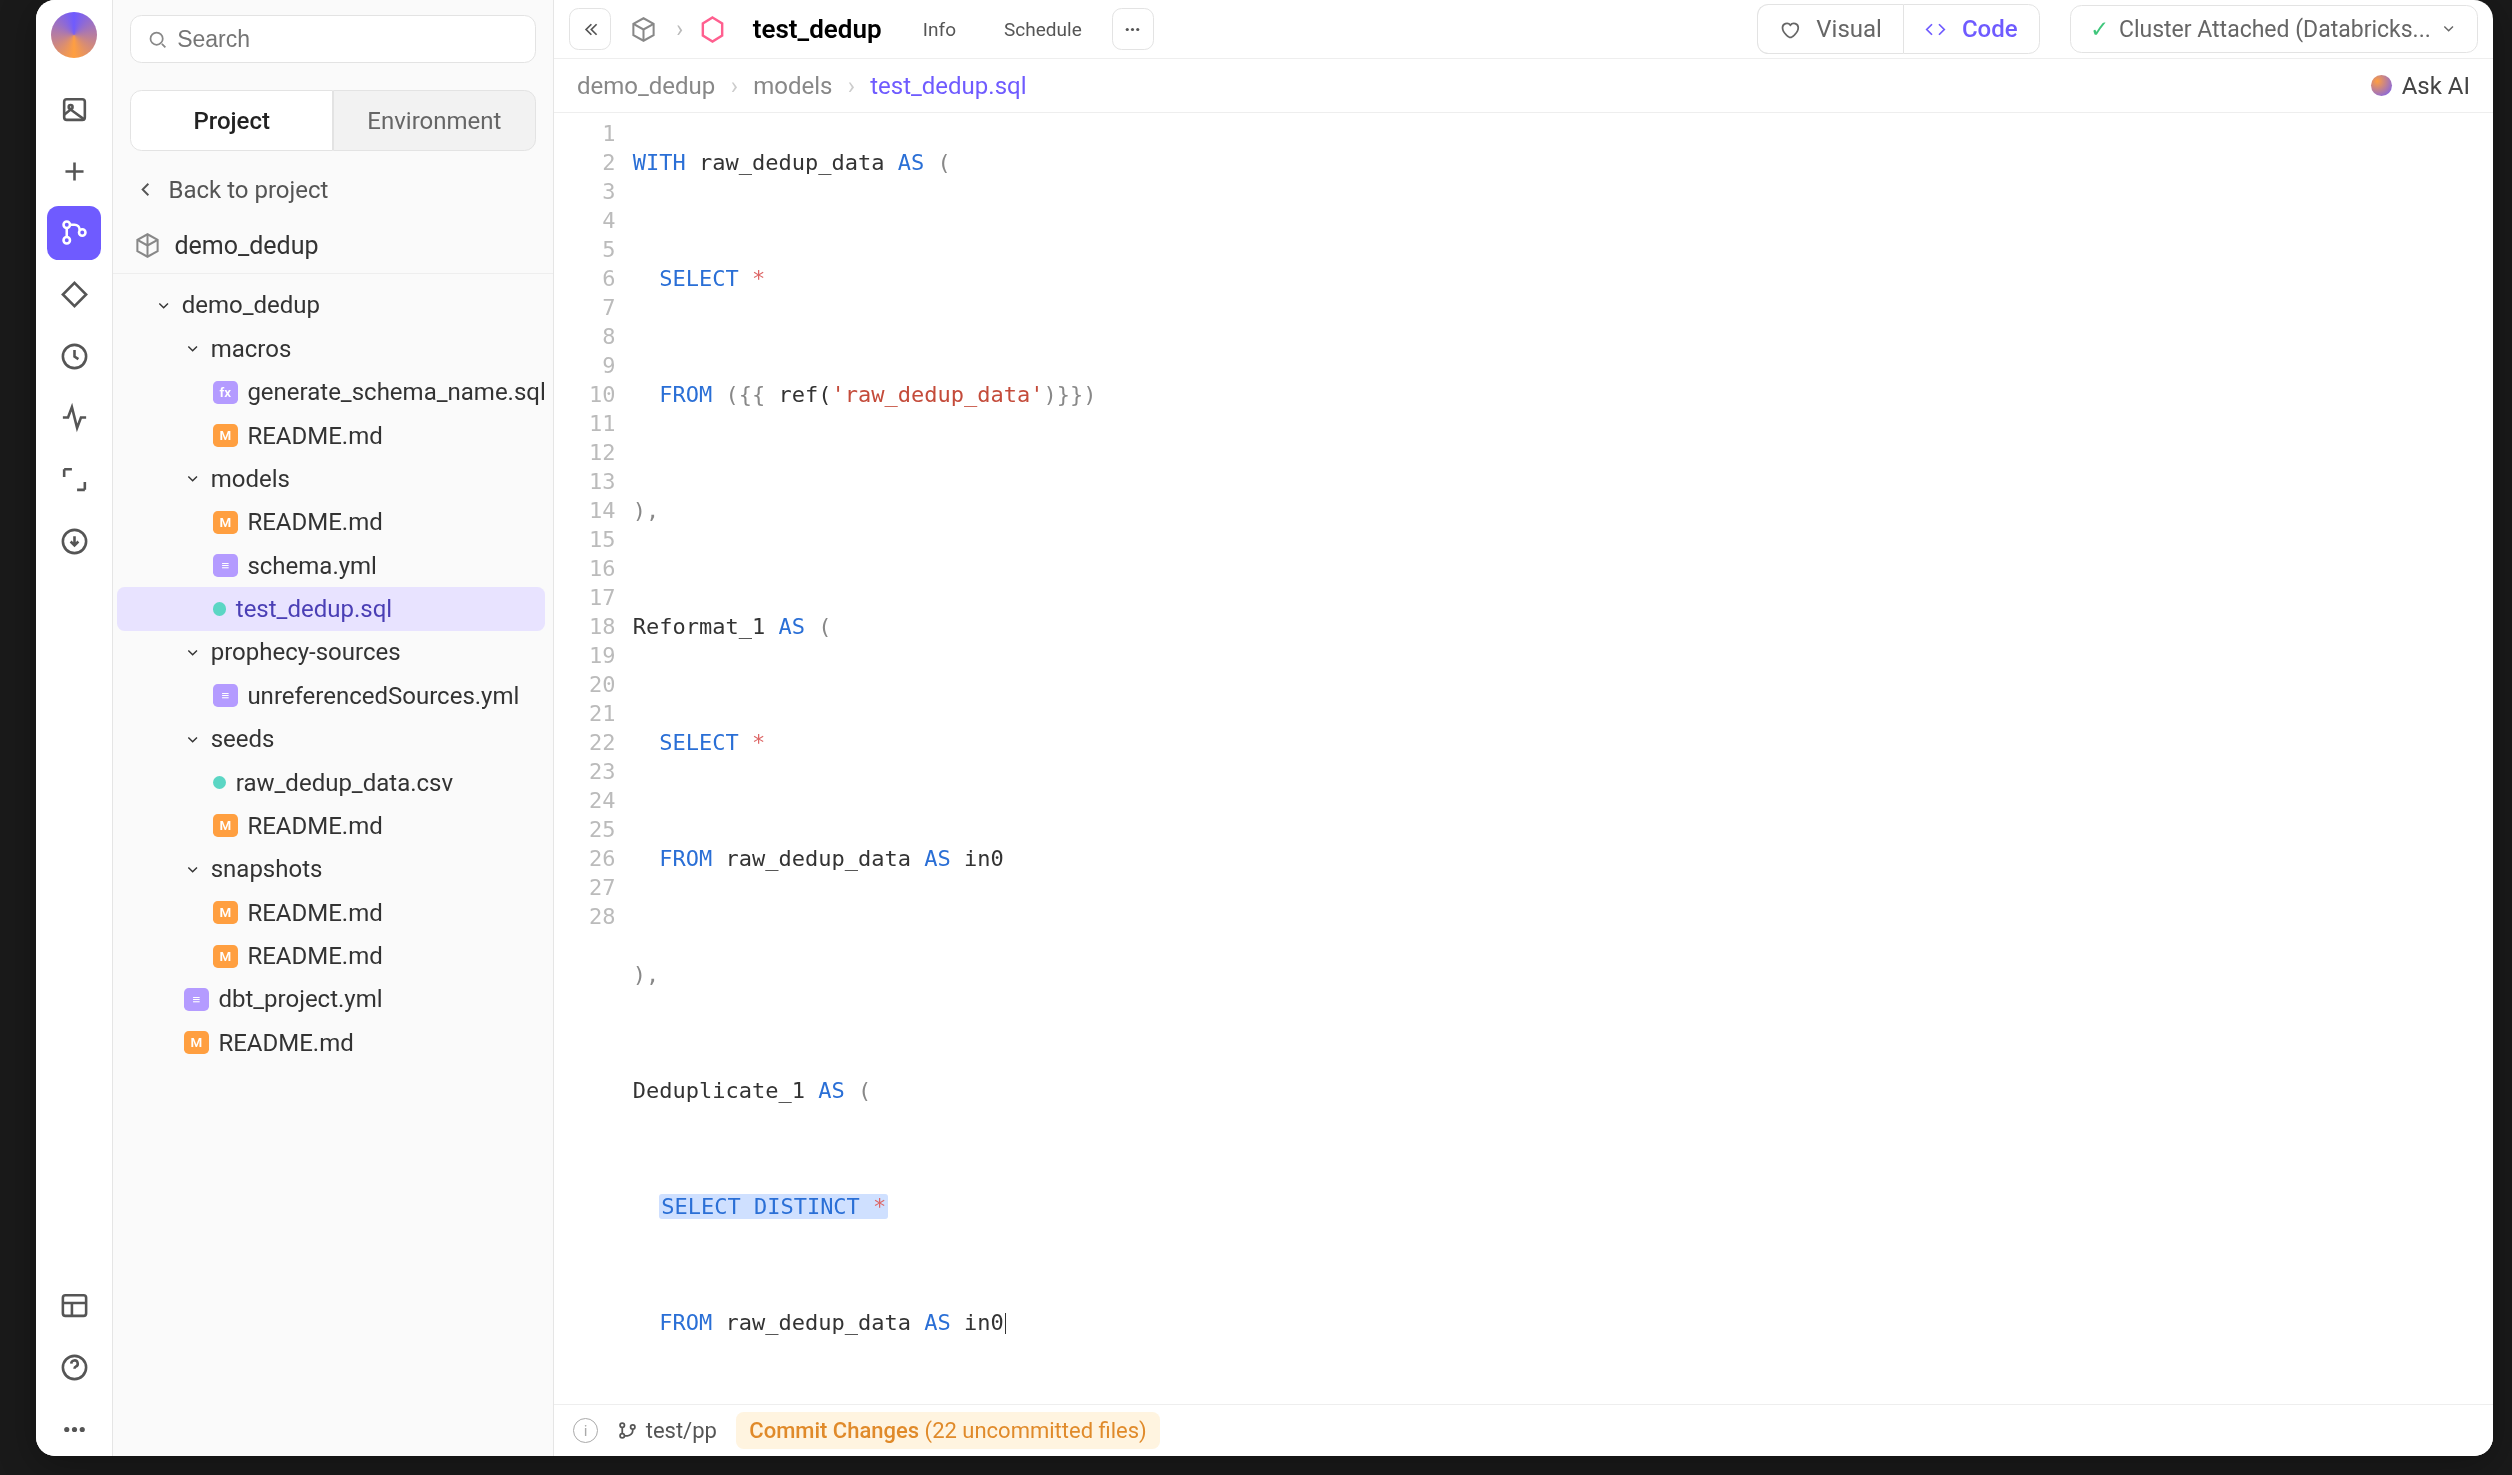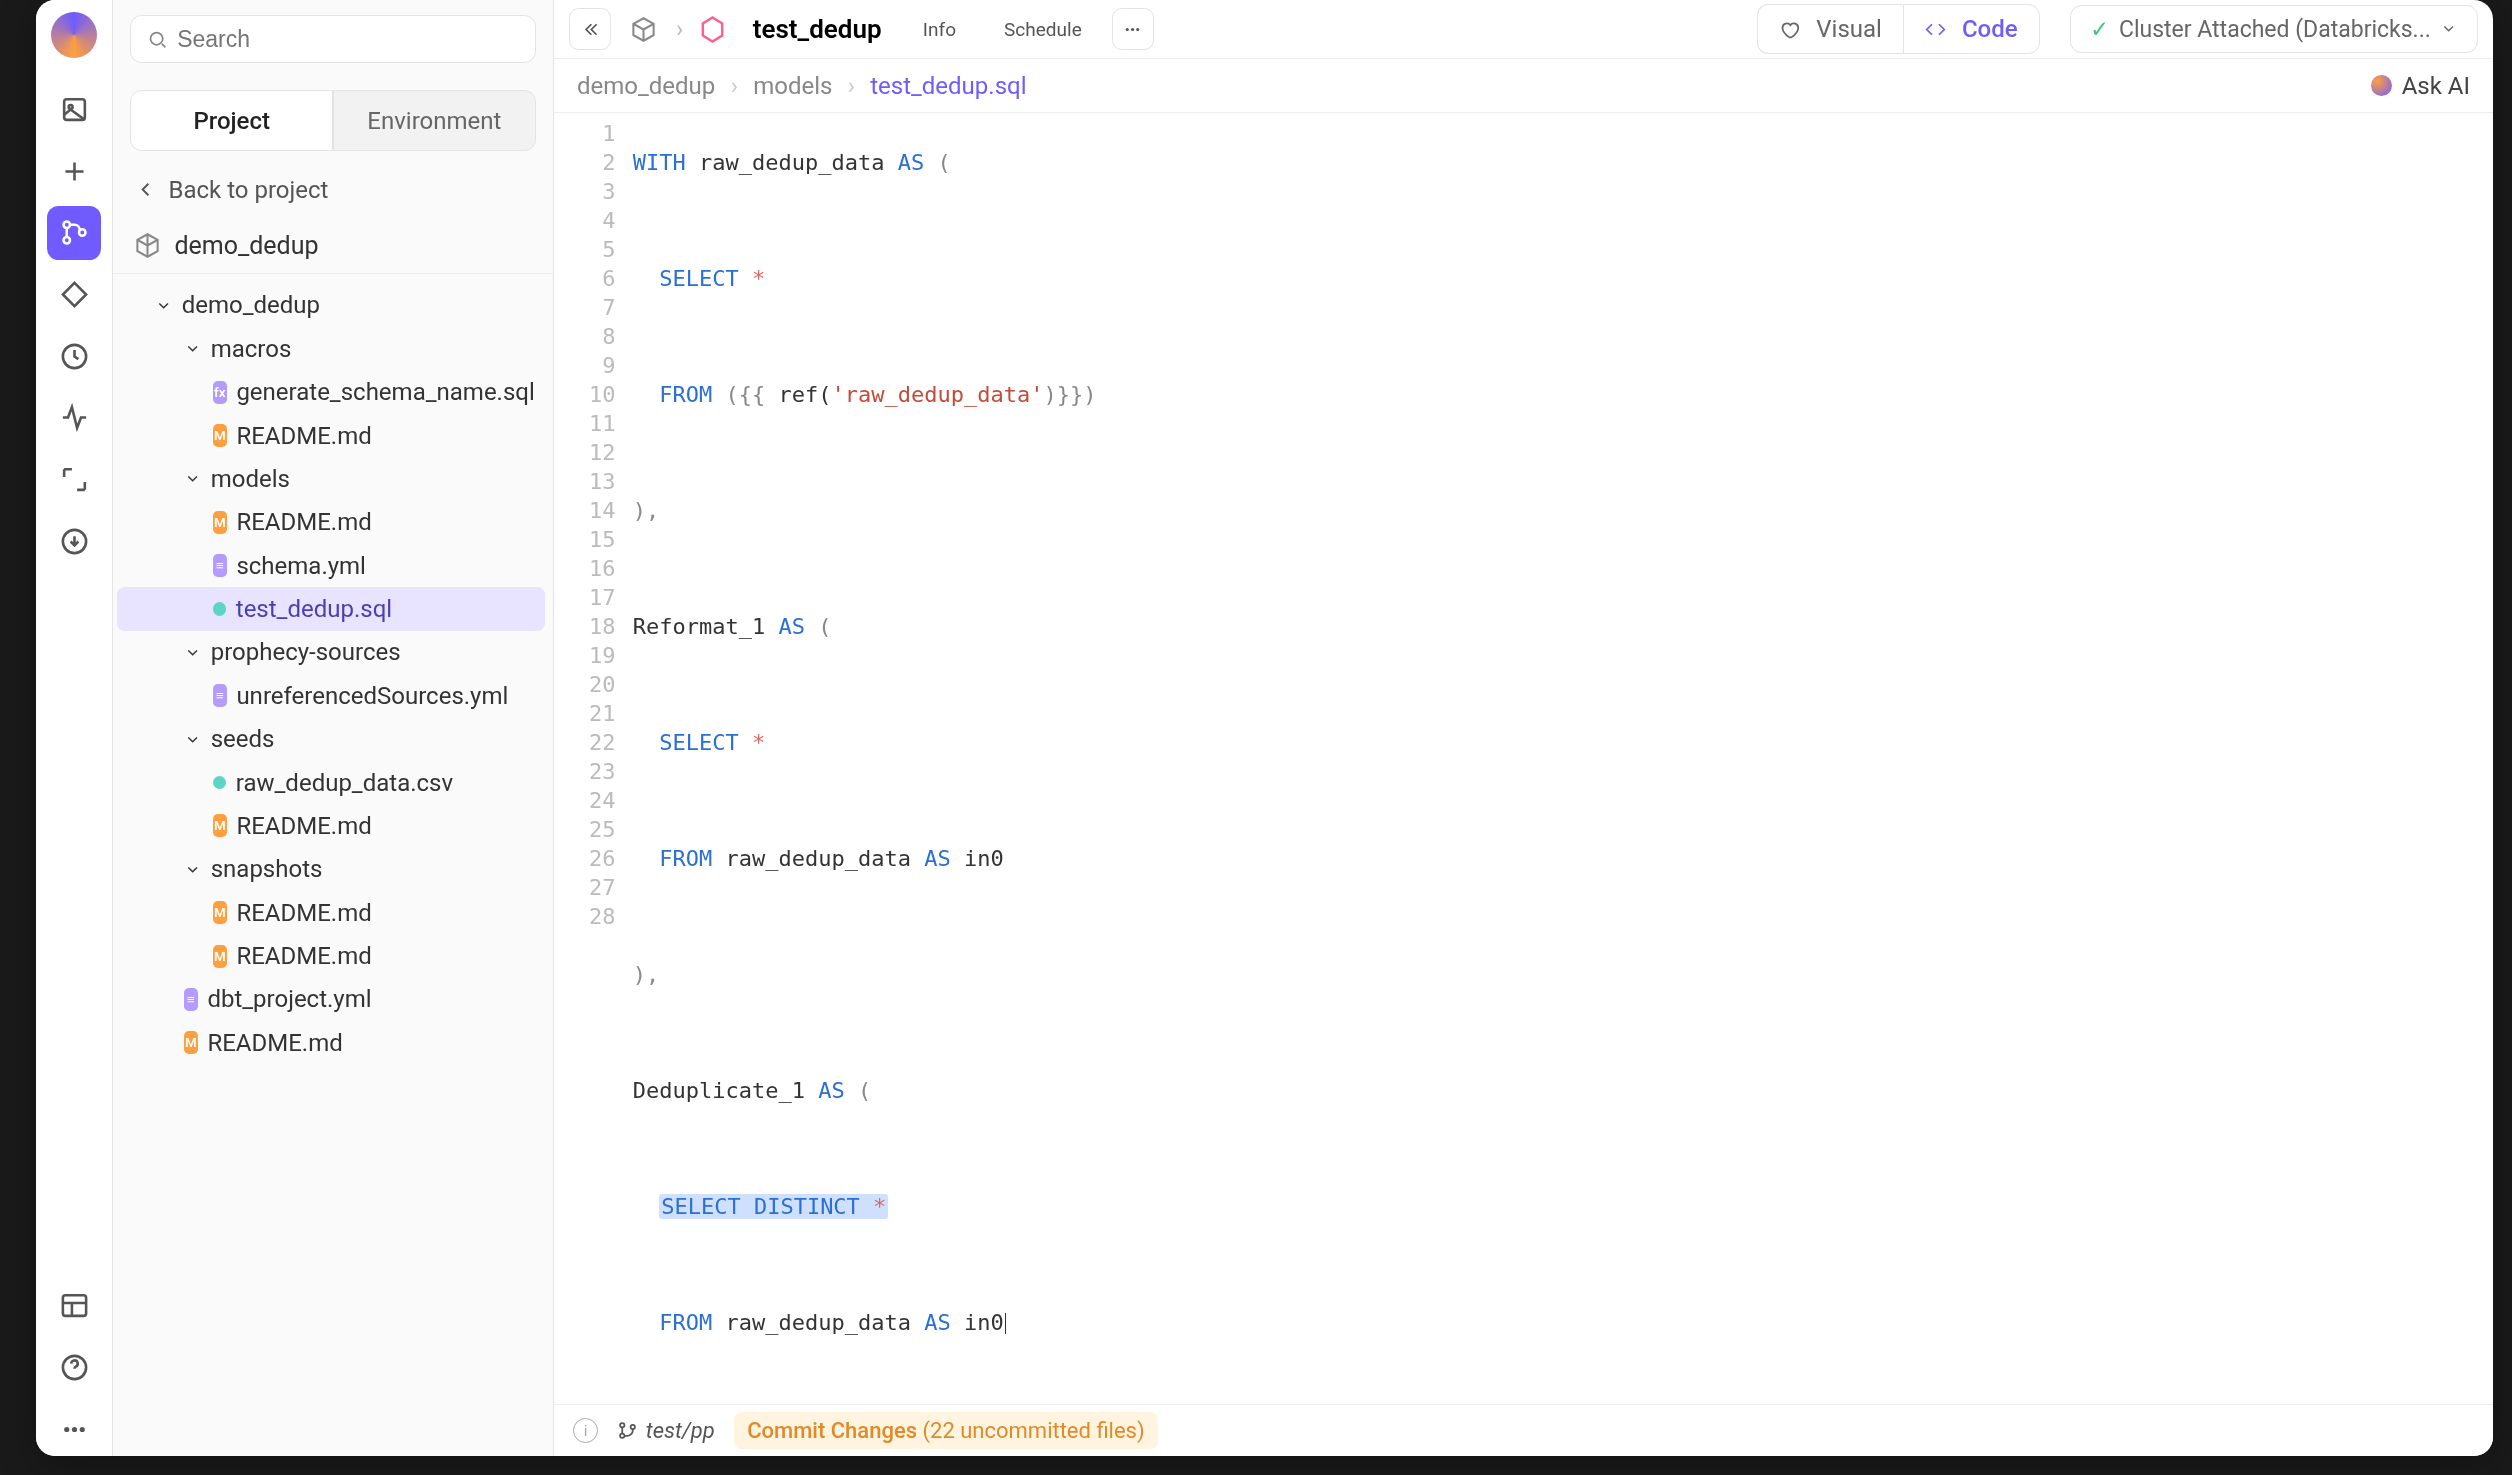--- a/index.html
+++ b/index.html
@@ -138,21 +138,21 @@
     color: #4a3fb5;
   }
   .tree-row .caret {
     width: 17.3px; height: 17.3px;
     flex-shrink: 0;
   }
   .indent-1 { padding-left: 38px; }
   .indent-2 { padding-left: 67px; }
   .indent-3 { padding-left: 96px; }
   .file-ico {
-    width: 14px; height: 23px;
+    width: 25px; height: 23px;
     border-radius: 4.8px;
     flex-shrink: 0;
     display: inline-flex;
     align-items: center;
     justify-content: center;
     font-size: 13.4px;
     color: #fff;
     font-weight: 600;
   }
   .ico-md { background: #ff9f40; }
@@ -299,21 +299,21 @@
     color: #555;
     background: #fff;
   }
   .footer .info-ico {
     width: 25px; height: 25px;
     border: 1.9px solid #aaa;
     border-radius: 50%;
     display: flex; align-items: center; justify-content: center;
     font-size: 15.3px; color: #aaa;
   }
-  .branch { display: flex; align-items: center; gap: 7.7px; font-style: italic; }
+  .branch { display: flex; align-items: center; gap: 7.7px; }
   .commit-pill {
     background: #fff4e0;
     padding: 5.8px 13.4px;
     border-radius: 7.7px;
   }
   .commit-pill .cc { color: #e08a2a; font-weight: 500; }
   .commit-pill .cf { color: #e08a2a; }
 
   .caret-svg { transform: rotate(0deg); }
   .caret-svg.down { transform: rotate(90deg); }

